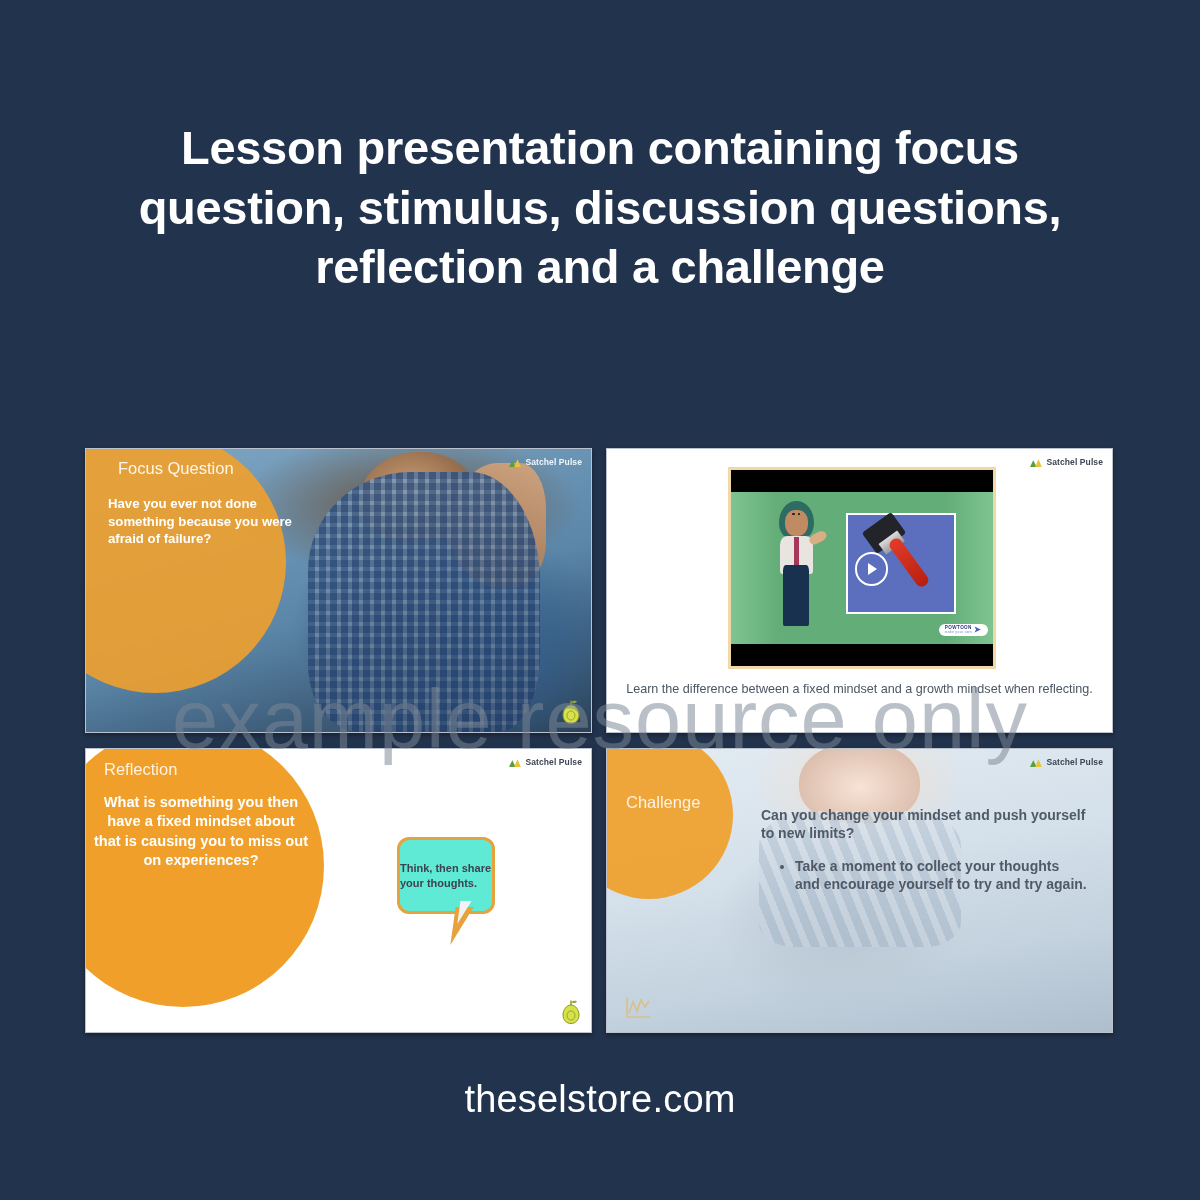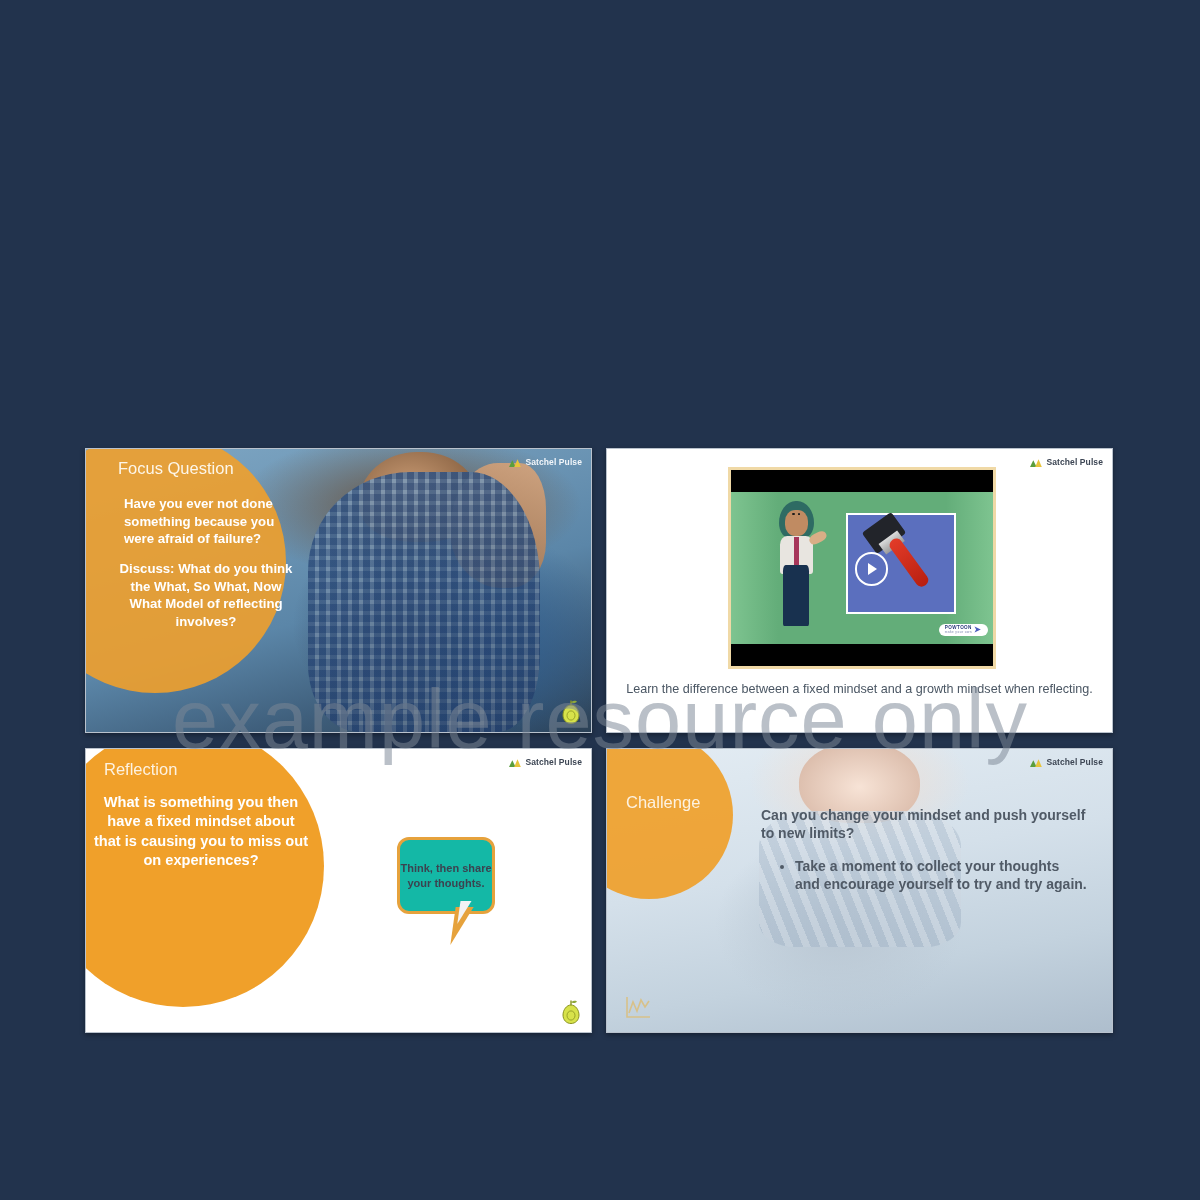--- a/index.html
+++ b/index.html
@@ -92,21 +92,21 @@
     background:#efa02c;opacity:.90;
   }
   .s1 .kicker{
     position:absolute;left:32px;top:10px;
     font-size:16.5px;color:#fdf6e9;font-weight:normal;z-index:4;
   }
   .s1 .body{
     position:absolute;left:12px;top:46px;width:200px;z-index:4;
     color:#ffffff;font-weight:bold;font-size:13.2px;line-height:1.34;
   }
-  .s1 .body p{margin:0 0 12px 16px;}
+  .s1 .body p{margin:0 0 12px 0;}
   .s1 .p-left{text-align:left;padding-left:10px;}
   .s1 .p-center{text-align:center;}
 
   
   .videoframe{
     position:absolute;left:121px;top:18px;width:268px;height:202px;
     background:#000;border:3px solid #f0d9a6;box-sizing:border-box;
   }
   .vid-stage{position:absolute;left:0;right:0;top:22px;bottom:22px;
     background:linear-gradient(90deg,#7ec490 0%,#63ad79 18%,#63ad79 82%,#7ec490 100%);}
@@ -177,24 +177,24 @@
   .s3 .kicker{
     position:absolute;left:18px;top:11px;
     font-size:16.5px;color:#fdf2e1;z-index:4;
   }
   .s3 .body{
     position:absolute;left:6px;top:44px;width:218px;z-index:4;
     color:#ffffff;font-weight:bold;font-size:14.6px;line-height:1.32;text-align:center;
   }
   .bubble{
     position:absolute;left:311px;top:88px;width:98px;height:77px;
-    background:#14b8a6;border:3.5px solid #e6a23c;border-radius:12px;
+    background:#5eead4;border:3.5px solid #e6a23c;border-radius:12px;
     box-sizing:border-box;
     display:flex;align-items:center;justify-content:center;
-    text-align:center;font-size:11px;font-weight:bold;color:#3b4350;line-height:1.35;
+    text-align:left;font-size:11px;font-weight:bold;color:#3b4350;line-height:1.35;
   }
   .bubble-tail{
     position:absolute;left:367px;top:158px;width:0;height:0;
     border-left:18px solid #e6a23c;
     border-bottom:38px solid transparent;
     transform:skewX(-8deg);
   }
   .bubble-tail::after{
     content:"";position:absolute;left:-14px;top:-6px;width:0;height:0;
     border-left:11px solid #f3f3f4;
@@ -251,20 +251,21 @@
   .footer{
     position:absolute;left:0;right:0;top:1078px;
     text-align:center;color:#ffffff;font-size:38px;letter-spacing:.2px;
   }
 </style>
 </head>
 <body>
 
 <div class="page">
 
+  <div class="headline">Lesson presentation containing focus question, stimulus, discussion questions, reflection and a challenge</div>
 
   <div class="grid">
 
     <div class="slide s1">
       <div class="photo1">
         <div class="head"></div>
         <div class="arm"></div>
       </div>
       <div class="circle1"></div>
 
@@ -272,21 +273,20 @@
         <svg class="brand-mark" width="12" height="9" viewBox="0 0 12 9">
           <polygon points="0,9 3.3,2.2 6.6,9" fill="#5a9e3d"></polygon>
           <polygon points="5.2,9 8.5,1.2 11.8,9" fill="#e8c43a"></polygon>
         </svg>
         <span>Satchel Pulse</span>
       </div>
 
       <div class="kicker">Focus Question</div>
       <div class="body">
         <p class="p-left">Have you ever not done something because you were afraid of failure?</p>
-        <p class="p-center">Discuss: What do you think the What, So What, Now What Model of reflecting involves?</p>
       </div>
 
       <svg class="corner-icon" style="right:9px;bottom:7px;" width="22" height="26" viewBox="0 0 22 26">
         <path d="M11 6 C15.5 6 19 11 19 16 C19 21 15.5 24.5 11 24.5 C6.5 24.5 3 21 3 16 C3 11 6.5 6 11 6 Z" fill="#d7e24a" stroke="#8a9320" stroke-width="1"></path>
         <path d="M11 6 L11 1.5" stroke="#8a9320" stroke-width="1.4" fill="none"></path>
         <path d="M11 3 C13.8 1.2 16.5 1.5 16.8 2.4 C17 3.4 14 4.6 11 3.6 Z" fill="#8fa83a"></path>
         <ellipse cx="11" cy="16.5" rx="4" ry="4.6" fill="none" stroke="#8a9320" stroke-width=".8"></ellipse>
       </svg>
     </div>
 
@@ -389,14 +389,15 @@
       <svg class="corner-icon" style="left:16px;bottom:10px;" width="30" height="28" viewBox="0 0 30 28">
         <path d="M4 3 L4 23 L27 23" fill="none" stroke="#d8c189" stroke-width="1.6"></path>
         <polyline points="6,19 10,8 14,17 18,6 22,13 26,7" fill="none" stroke="#d8c189" stroke-width="1.6"></polyline>
       </svg>
     </div>
 
   </div>
 
   <div class="watermark">example resource only</div>
 
+  <div class="footer">theselstore.com</div>
 
 </div>
 
 </body></html>

